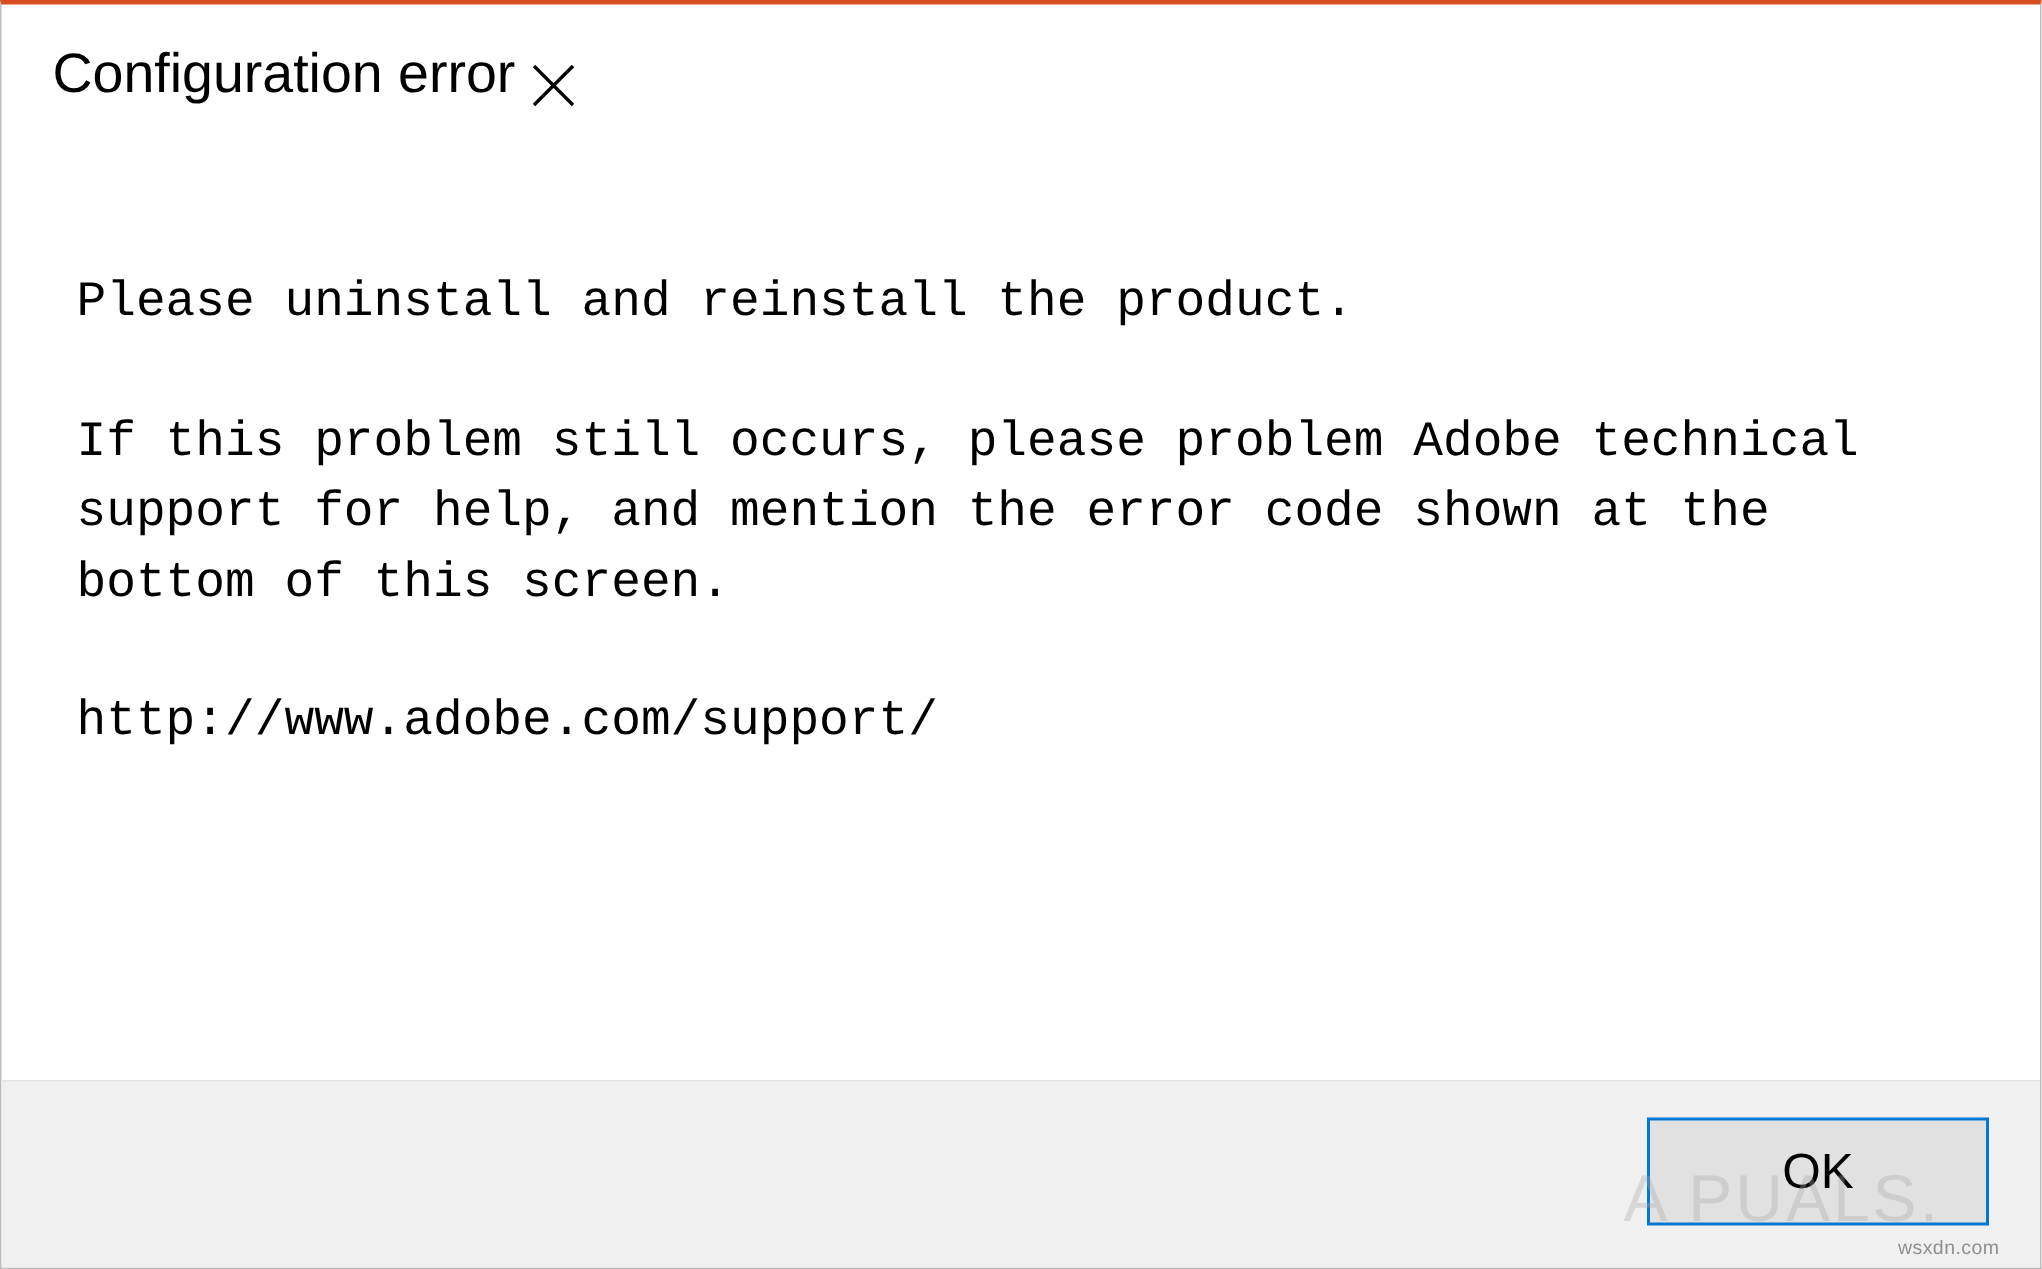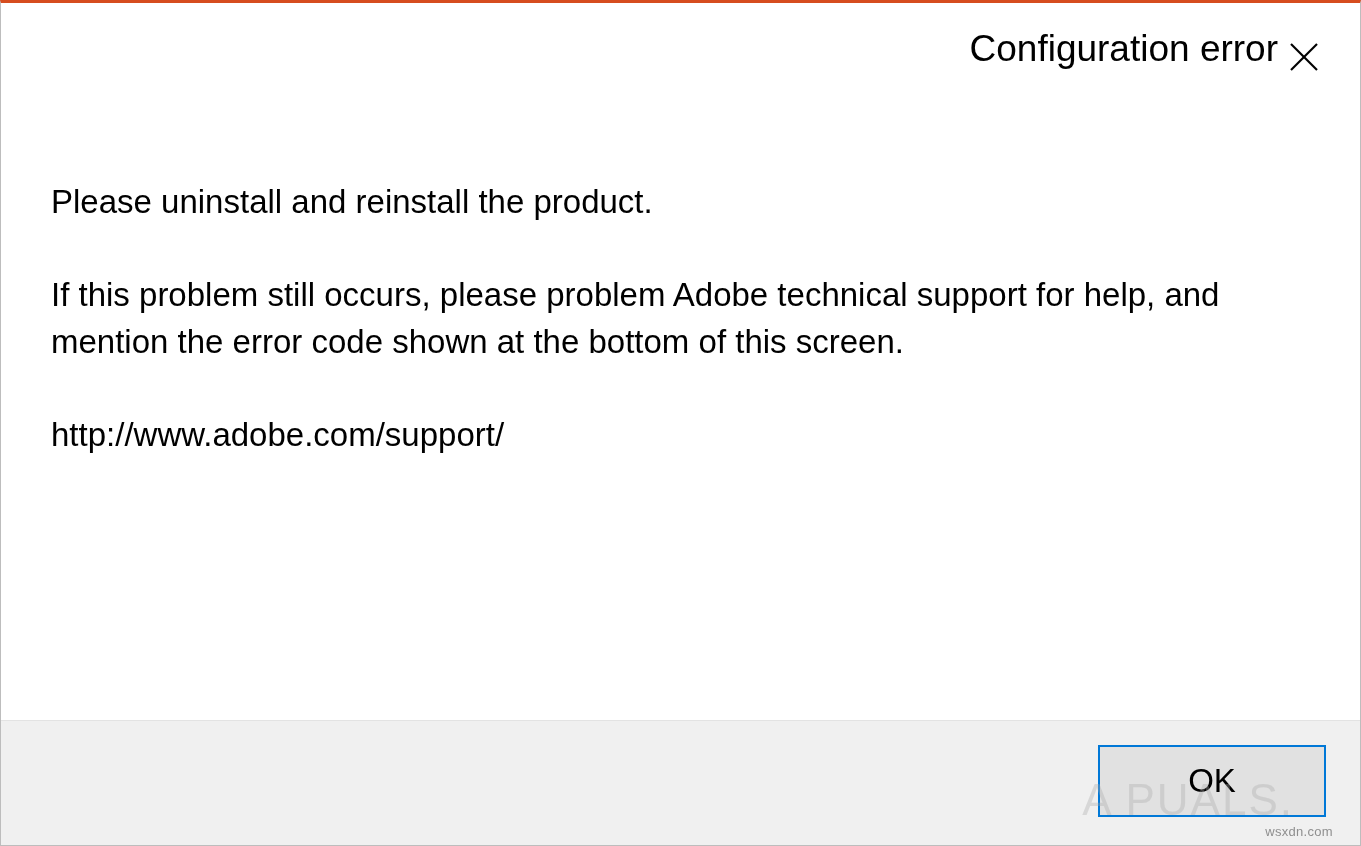--- a/index.html
+++ b/index.html
@@ -22,21 +22,21 @@
       height: 846px;
       border: 1px solid #bdbdbd;
       border-top: 3px solid #d64d1f;
       background: #ffffff;
       display: flex;
       flex-direction: column;
     }
     .titlebar {
       display: flex;
       align-items: flex-start;
-      justify-content: flex-end;
+      justify-content: flex-start;
       padding: 24px 34px 0 34px;
     }
     .titlebar-title {
       font-size: 37px;
       font-weight: 400;
       color: #000000;
       line-height: 1.2;
     }
     .close-btn {
       width: 52px;
@@ -48,20 +48,21 @@
       margin-top: 4px;
       margin-right: -4px;
     }
     .close-btn svg {
       width: 30px;
       height: 30px;
     }
     .content {
       flex: 1;
       padding: 96px 50px 16px 50px;
+      font-family: Liberation Mono, monospace;
     }
     .content p {
       font-size: 33px;
       font-weight: 400;
       color: #000000;
       line-height: 1.42;
       margin-bottom: 46px;
     }
     .content p:last-child {
       margin-bottom: 0;

